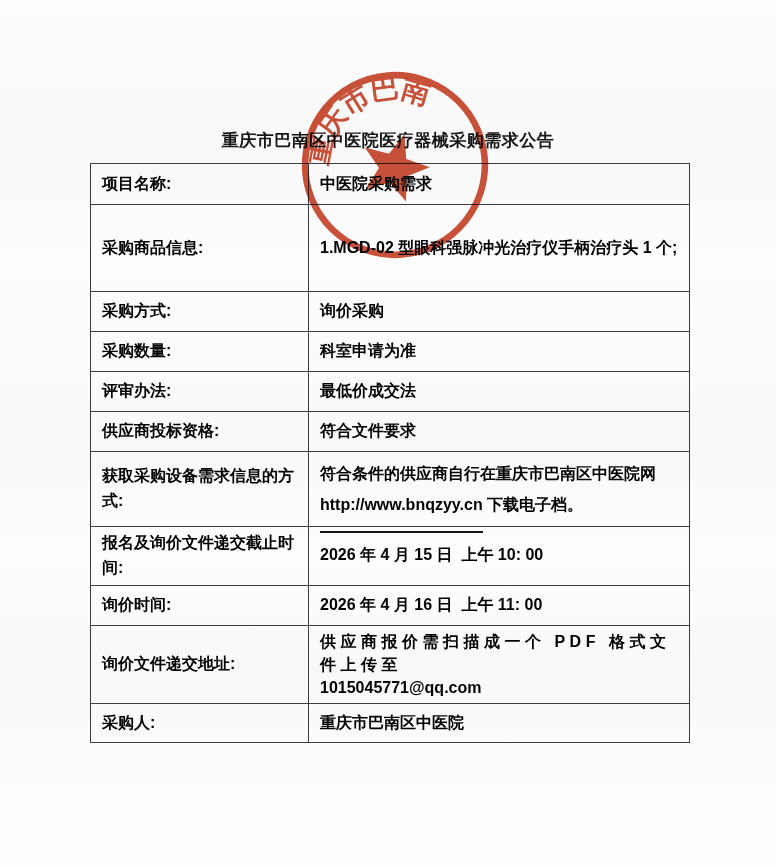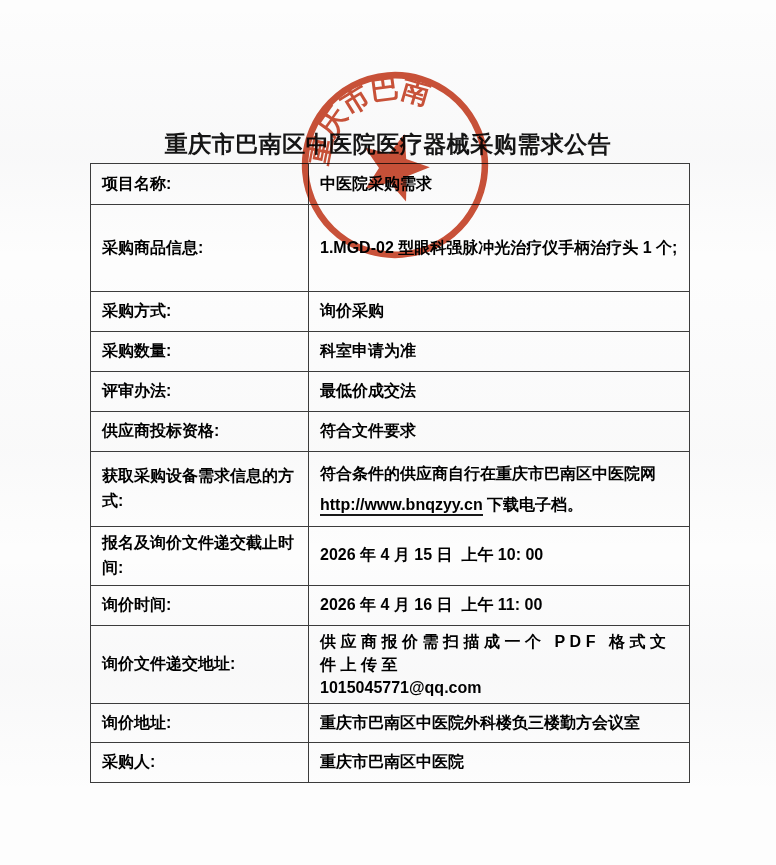--- a/index.html
+++ b/index.html
@@ -15,41 +15,41 @@
     content:"";position:absolute;inset:0;pointer-events:none;
     background:
       linear-gradient(180deg,
         rgba(0,0,0,0.00) 0%, rgba(60,60,80,0.025) 18%, rgba(0,0,0,0.00) 30%,
         rgba(60,60,80,0.02) 52%, rgba(0,0,0,0.00) 64%,
         rgba(60,60,80,0.025) 78%, rgba(0,0,0,0.00) 92%);
   }
   .doc-title{
     position:absolute;top:129px;left:0;width:776px;
     text-align:center;
-    font-size:23px;font-weight:bold;color:#151515;
+    font-size:17px;font-weight:bold;color:#151515;
     letter-spacing:0.5px;
     white-space:nowrap;
   }
   table.req{
     position:absolute;left:90px;top:163px;
     width:600px;
     border-collapse:collapse;
     table-layout:fixed;
   }
   table.req td{
     border:1.6px solid #3c3c3c;
     vertical-align:middle;
     color:#000000;
     font-weight:bold;
     padding:4px 8px 4px 11px;
   }
   td.label{width:198px;font-size:16px;line-height:1.55;}
   td.value{font-size:16px;line-height:1.55;padding-left:14px;}
   .line{white-space:pre-wrap;}
-  .u{border-bottom:2px solid #181818;padding-bottom:1px;}
+  .u{border-bottom:2px solid #181818;padding-bottom:18px;}
   
   #rows tr:nth-child(1) td{height:32px;}
   #rows tr:nth-child(2) td{height:78px;}
   #rows tr:nth-child(3) td,#rows tr:nth-child(4) td,
   #rows tr:nth-child(5) td,#rows tr:nth-child(6) td{height:31px;}
   #rows tr:nth-child(7) td{height:66px;}
   #rows tr:nth-child(7) td.value .line{line-height:1.95;}
   #rows tr:nth-child(8) td{height:48px;}
   #rows tr:nth-child(9) td{height:31px;margin-top:24px;}
   #rows tr:nth-child(10) td{height:46px;}
@@ -130,26 +130,20 @@
           </td>
         </tr>
         <tr>
           <td class="label">询价文件递交地址:</td>
           <td class="value">
             <div class="line"><span>供应商报价需扫描成一个 PDF 格式文件上传至</span></div>
             <div class="line"><span>1015045771@qq.com</span></div>
           </td>
         </tr>
         <tr>
-          <td class="label">询价地址:</td>
-          <td class="value">
-            <div class="line"><span>重庆市巴南区中医院外科楼负三楼勤方会议室</span></div>
-          </td>
-        </tr>
-        <tr>
           <td class="label">采购人:</td>
           <td class="value">
             <div class="line"><span>重庆市巴南区中医院</span></div>
           </td>
         </tr>
       </tbody>
   </table>
 
   <svg class="seal" viewBox="0 0 200 200" xmlns="http://www.w3.org/2000/svg">
     <g id="seal-group" transform="rotate(17 100 100)" fill="none">

